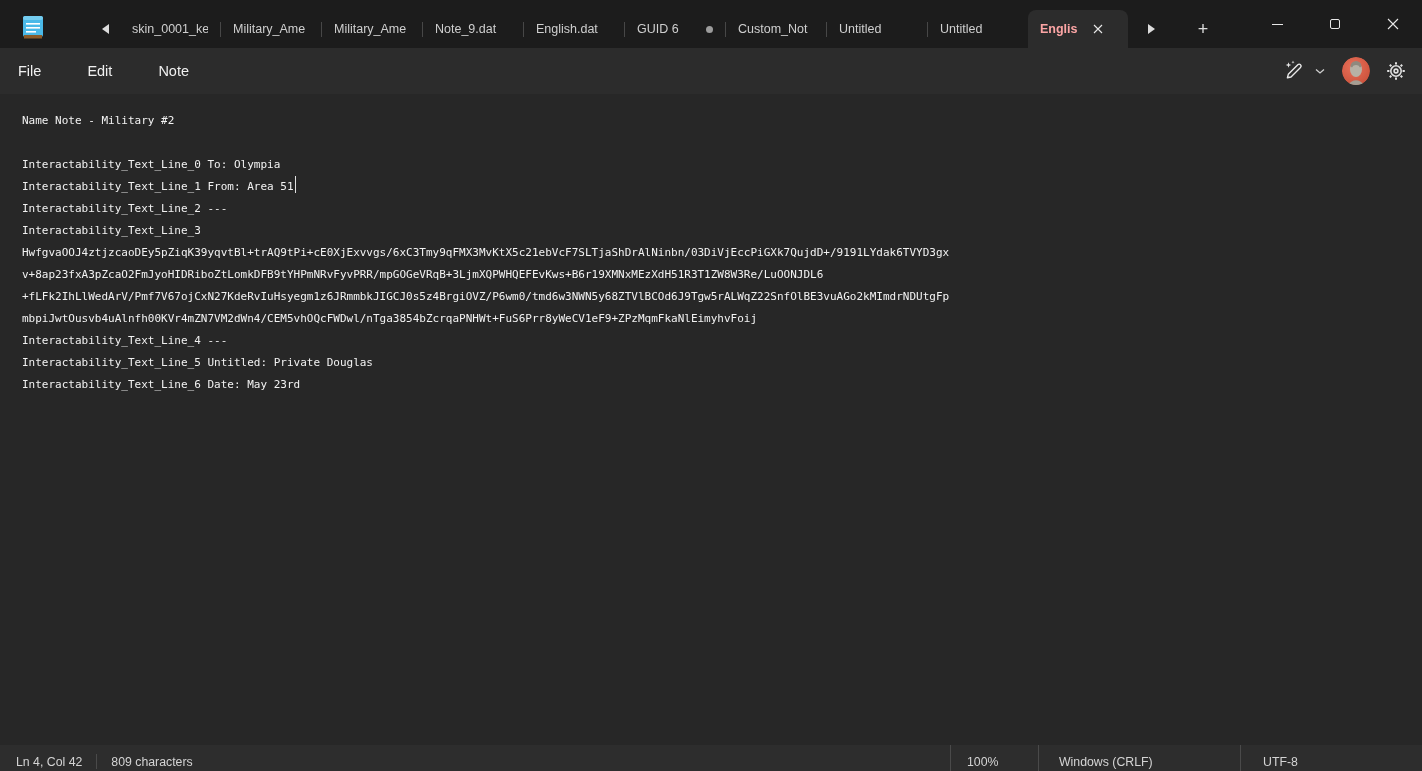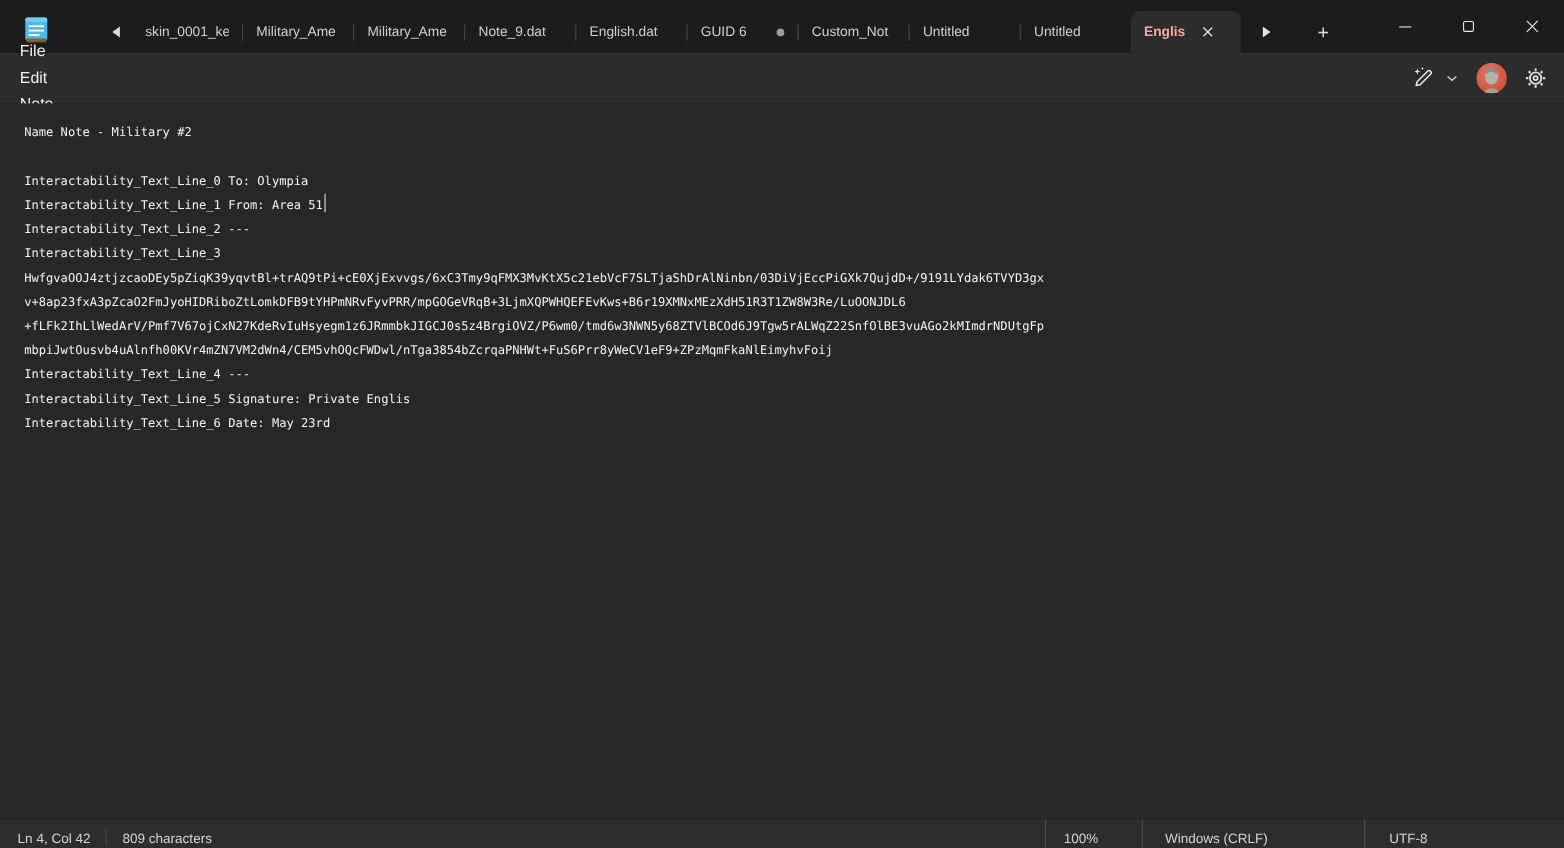--- a/index.html
+++ b/index.html
@@ -137,21 +137,21 @@
         </button>
       <button class="win-btn">
         <svg width="12" height="12" viewBox="0 0 12 12">
             <path d="M1 1 L11 11 M11 1 L1 11" stroke="#e8e8e8" stroke-width="1.1"></path>
           </svg>
       </button>
     </div>
   </div>
 
   <div class="menubar">
-    <nav id="menus" style="display:flex;align-items:flex-start;flex-direction:column;">
+    <nav id="menus" style="display:flex;align-items:flex-end;">
         <button class="menu-item">File</button>
         <button class="menu-item">Edit</button>
         <button class="menu-item">Note</button>
       </nav>
     <div class="toolbar-right">
       <button class="icon-btn">
         <svg width="24" height="24" viewBox="0 0 24 24">
           <path d="M9 18 L18.5 8.5 a1.9 1.9 0 0 0 -2.7 -2.7 L6.3 15.3 L5.4 18.8 Z" fill="none" stroke="#e8e8e8" stroke-width="1.4" stroke-linejoin="round"></path>
           <path d="M6.5 3.2 L7.2 5.3 L9.3 6 L7.2 6.7 L6.5 8.8 L5.8 6.7 L3.7 6 L5.8 5.3 Z" fill="#e8e8e8"></path>
           <path d="M11 1.6 L11.4 2.8 L12.6 3.2 L11.4 3.6 L11 4.8 L10.6 3.6 L9.4 3.2 L10.6 2.8 Z" fill="#e8e8e8"></path>
@@ -193,21 +193,21 @@
       <div class="ed-line"><span></span></div>
       <div class="ed-line"><span>Interactability_Text_Line_0 To: Olympia</span></div>
       <div class="ed-line"><span>Interactability_Text_Line_1 From: Area 51</span><span class="caret"></span></div>
       <div class="ed-line"><span>Interactability_Text_Line_2 ---</span></div>
       <div class="ed-line"><span>Interactability_Text_Line_3</span></div>
       <div class="ed-line"><span>HwfgvaOOJ4ztjzcaoDEy5pZiqK39yqvtBl+trAQ9tPi+cE0XjExvvgs/6xC3Tmy9qFMX3MvKtX5c21ebVcF7SLTjaShDrAlNinbn/03DiVjEccPiGXk7QujdD+/9191LYdak6TVYD3gx</span></div>
       <div class="ed-line"><span>v+8ap23fxA3pZcaO2FmJyoHIDRiboZtLomkDFB9tYHPmNRvFyvPRR/mpGOGeVRqB+3LjmXQPWHQEFEvKws+B6r19XMNxMEzXdH51R3T1ZW8W3Re/LuOONJDL6</span></div>
       <div class="ed-line"><span>+fLFk2IhLlWedArV/Pmf7V67ojCxN27KdeRvIuHsyegm1z6JRmmbkJIGCJ0s5z4BrgiOVZ/P6wm0/tmd6w3NWN5y68ZTVlBCOd6J9Tgw5rALWqZ22SnfOlBE3vuAGo2kMImdrNDUtgFp</span></div>
       <div class="ed-line"><span>mbpiJwtOusvb4uAlnfh00KVr4mZN7VM2dWn4/CEM5vhOQcFWDwl/nTga3854bZcrqaPNHWt+FuS6Prr8yWeCV1eF9+ZPzMqmFkaNlEimyhvFoij</span></div>
       <div class="ed-line"><span>Interactability_Text_Line_4 ---</span></div>
-      <div class="ed-line"><span>Interactability_Text_Line_5 Signature: Private Englis</span></div>
+      <div class="ed-line"><span>Interactability_Text_Line_5 Untitled: Private Douglas</span></div>
       <div class="ed-line"><span>Interactability_Text_Line_6 Date: May 23rd</span></div>
     </div>
 
   <div class="statusbar">
     <div class="status-left">
       <span>Ln 4, Col 42</span>
       <span class="status-sep"></span>
       <span>809 characters</span>
     </div>
     <div class="status-right">

